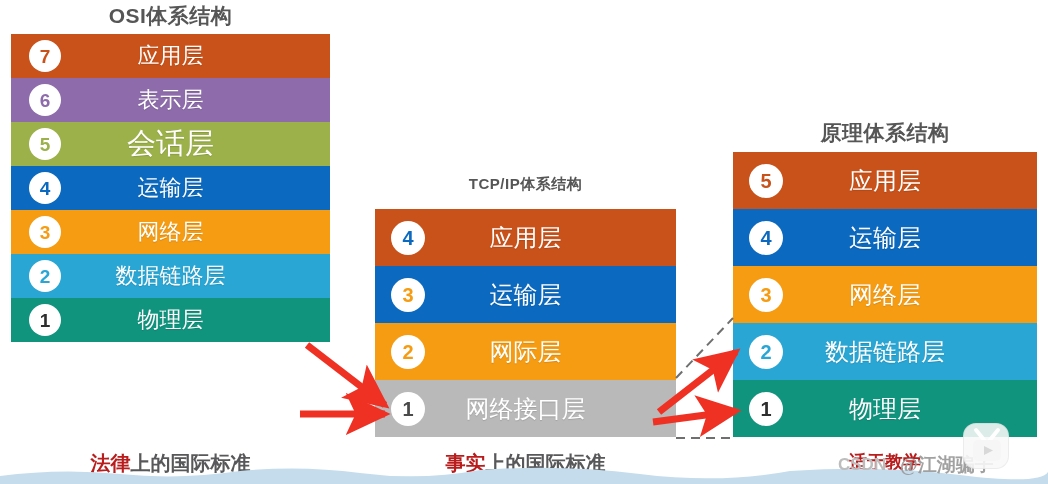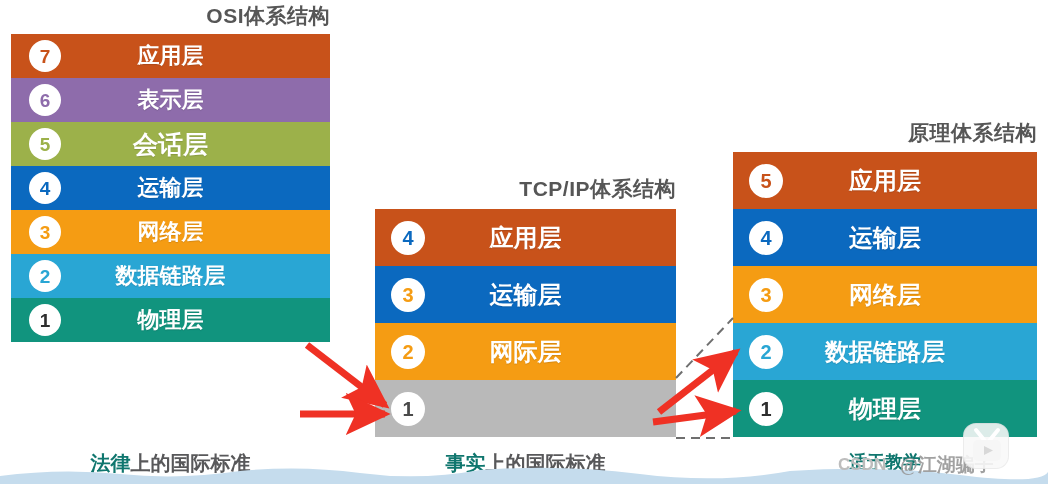--- a/index.html
+++ b/index.html
@@ -22,21 +22,21 @@
     width: 1048px; height: 22px;
     overflow: hidden;
     pointer-events: none;
   }
 
   
   .stack { position: absolute; }
   .stack-title {
     position: absolute;
     left: 0; width: 100%;
-    text-align: right;
+    text-align: center;
     font-weight: bold;
     color: #565656;
     letter-spacing: .5px;
     white-space: nowrap;
   }
   .stack-body {
     position: absolute;
     left: 0; top: 0;
     width: 100%;
     display: flex;
@@ -54,35 +54,35 @@
     background: #ffffff;
     display: flex;
     align-items: center;
     justify-content: center;
     font-weight: bold;
     line-height: 1;
   }
   .layer-label {
     width: 100%;
     text-align: center;
-    font-weight: bold;
+    font-weight: normal;
     color: #ffffff;
     white-space: nowrap;
     text-shadow: 0 1px 1px rgba(0,0,0,.13);
   }
 
   
   .caption {
     position: absolute;
     text-align: center;
     font-weight: bold;
     color: #58585a;
     white-space: nowrap;
   }
-  .caption .hl { color: #0f766e; text-align: right; }
+  .caption .hl { color: #b91c1c; text-align: right; }
 
   
   #overlay {
     position: absolute; left: 0; top: 0;
     width: 1048px; height: 484px;
     pointer-events: none;
   }
 
   
   .watermark {
@@ -119,21 +119,21 @@
         <div class="layer" style="height: 44px; background: rgb(200, 82, 26);">
           <div class="badge" style="width: 32px; height: 32px; left: 18px; font-size: 19px; color: rgb(200, 82, 26);">7</div>
           <div class="layer-label" style="font-size: 22px;">应用层</div>
         </div>
         <div class="layer" style="height: 44px; background: rgb(142, 108, 171);">
           <div class="badge" style="width: 32px; height: 32px; left: 18px; font-size: 19px; color: rgb(142, 108, 171);">6</div>
           <div class="layer-label" style="font-size: 22px;">表示层</div>
         </div>
         <div class="layer" style="height: 44px; background: rgb(156, 177, 74);">
           <div class="badge" style="width: 32px; height: 32px; left: 18px; font-size: 19px; color: rgb(156, 177, 74);">5</div>
-          <div class="layer-label" style="font-size: 25px;">会话层</div>
+          <div class="layer-label" style="font-size: 29px;">会话层</div>
         </div>
         <div class="layer" style="height: 44px; background: rgb(11, 105, 191);">
           <div class="badge" style="width: 32px; height: 32px; left: 18px; font-size: 19px; color: rgb(11, 105, 191);">4</div>
           <div class="layer-label" style="font-size: 22px;">运输层</div>
         </div>
         <div class="layer" style="height: 44px; background: rgb(245, 156, 19);">
           <div class="badge" style="width: 32px; height: 32px; left: 18px; font-size: 19px; color: rgb(245, 156, 19);">3</div>
           <div class="layer-label" style="font-size: 22px;">网络层</div>
         </div>
         <div class="layer" style="height: 44px; background: rgb(41, 166, 212);">
@@ -144,36 +144,37 @@
           <div class="badge" style="width: 32px; height: 32px; left: 18px; font-size: 19px; color: rgb(46, 46, 46);">1</div>
           <div class="layer-label" style="font-size: 22px;">物理层</div>
         </div>
       </div>
   </div>
   <div class="caption" style="left:11px; top:450px; width:319px; font-size:20px;">
     <span class="hl">法律</span><span>上的国际标准</span>
   </div>
 
   <div class="stack" id="stack-tcpip" style="left:375px; top:175px; width:301px; height:264px;">
-    <div class="stack-title" style="top:0px; font-size:21px;">TCP/IP体系结构</div>
+    <div class="stack-title" style="top:0px; font-size:15px;">TCP/IP体系结构</div>
     <div class="stack-body" style="top:34px;">
         <div class="layer" style="height: 57px; background: rgb(200, 82, 26);">
           <div class="badge" style="width: 34px; height: 34px; left: 16px; font-size: 20px; color: rgb(11, 105, 191);">4</div>
           <div class="layer-label" style="font-size: 24px;">应用层</div>
         </div>
         <div class="layer" style="height: 57px; background: rgb(11, 105, 191);">
           <div class="badge" style="width: 34px; height: 34px; left: 16px; font-size: 20px; color: rgb(245, 156, 19);">3</div>
           <div class="layer-label" style="font-size: 24px;">运输层</div>
         </div>
         <div class="layer" style="height: 57px; background: rgb(245, 156, 19);">
           <div class="badge" style="width: 34px; height: 34px; left: 16px; font-size: 20px; color: rgb(245, 156, 19);">2</div>
           <div class="layer-label" style="font-size: 24px;">网际层</div>
         </div>
         <div class="layer" style="height: 57px; background: rgb(185, 185, 185);">
           <div class="badge" style="width: 34px; height: 34px; left: 16px; font-size: 20px; color: rgb(74, 74, 74);">1</div>
+          <div class="layer-label" style="font-size: 24px;">网络接口层</div>
         </div>
       </div>
   </div>
   <div class="caption" style="left:375px; top:450px; width:301px; font-size:20px;">
     <span class="hl">事实</span><span>上的国际标准</span>
   </div>
 
   <div class="stack" id="stack-principle" style="left:733px; top:118px; width:304px; height:321px;">
     <div class="stack-title" style="top:1px; font-size:21px;">原理体系结构</div>
     <div class="stack-body" style="top:34px;">

